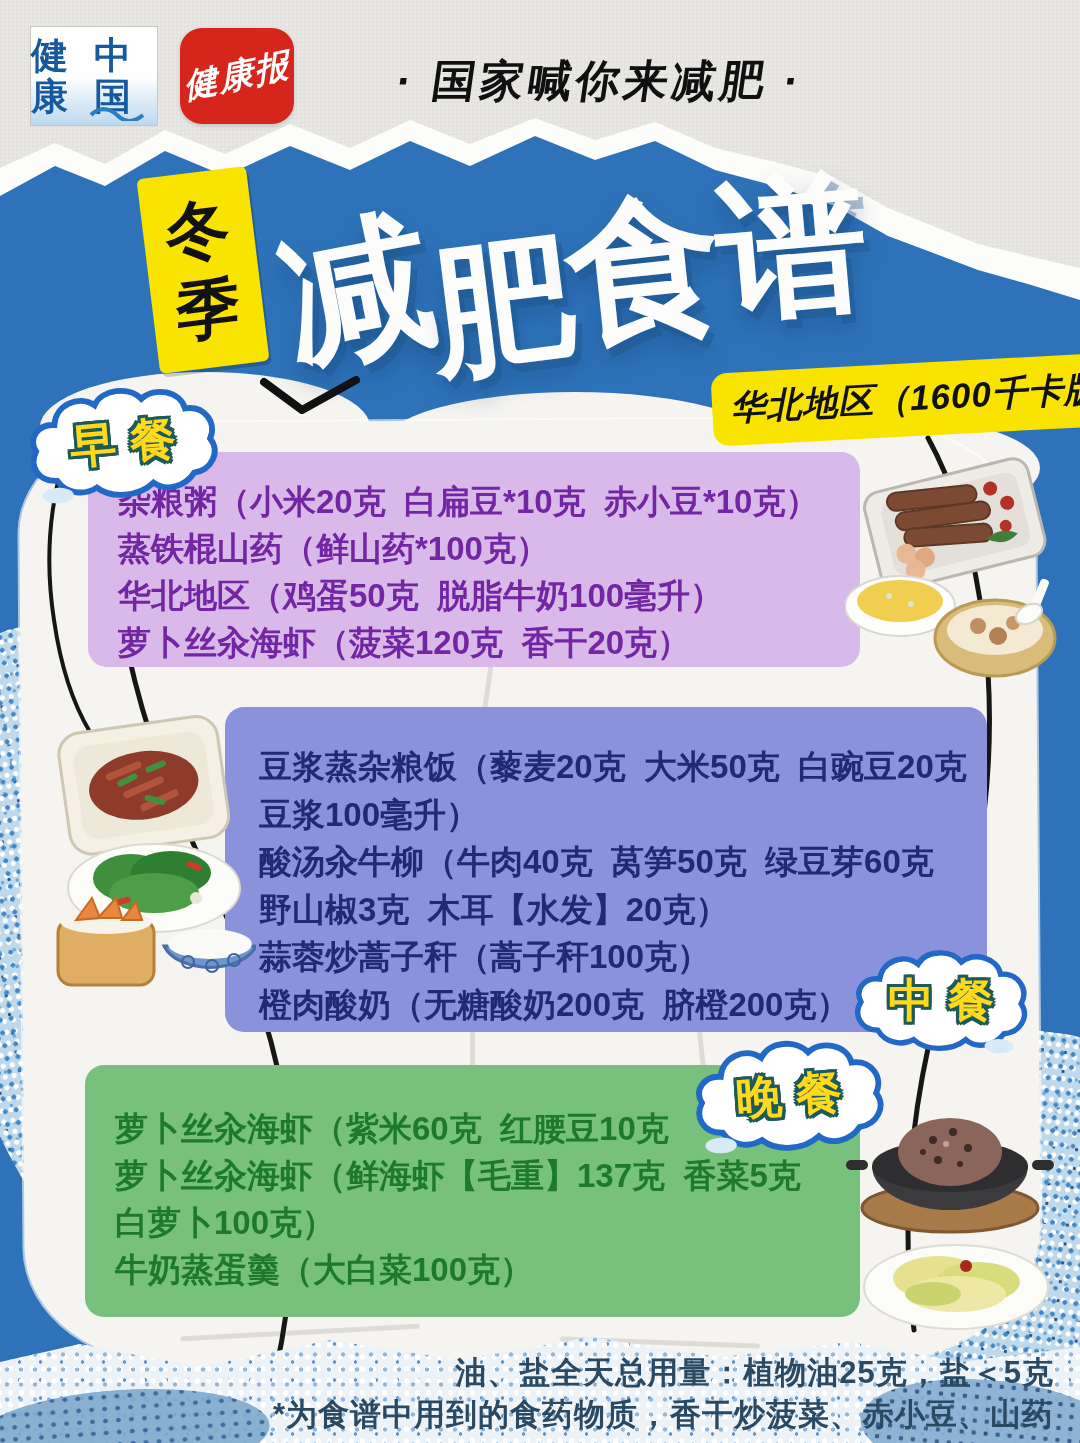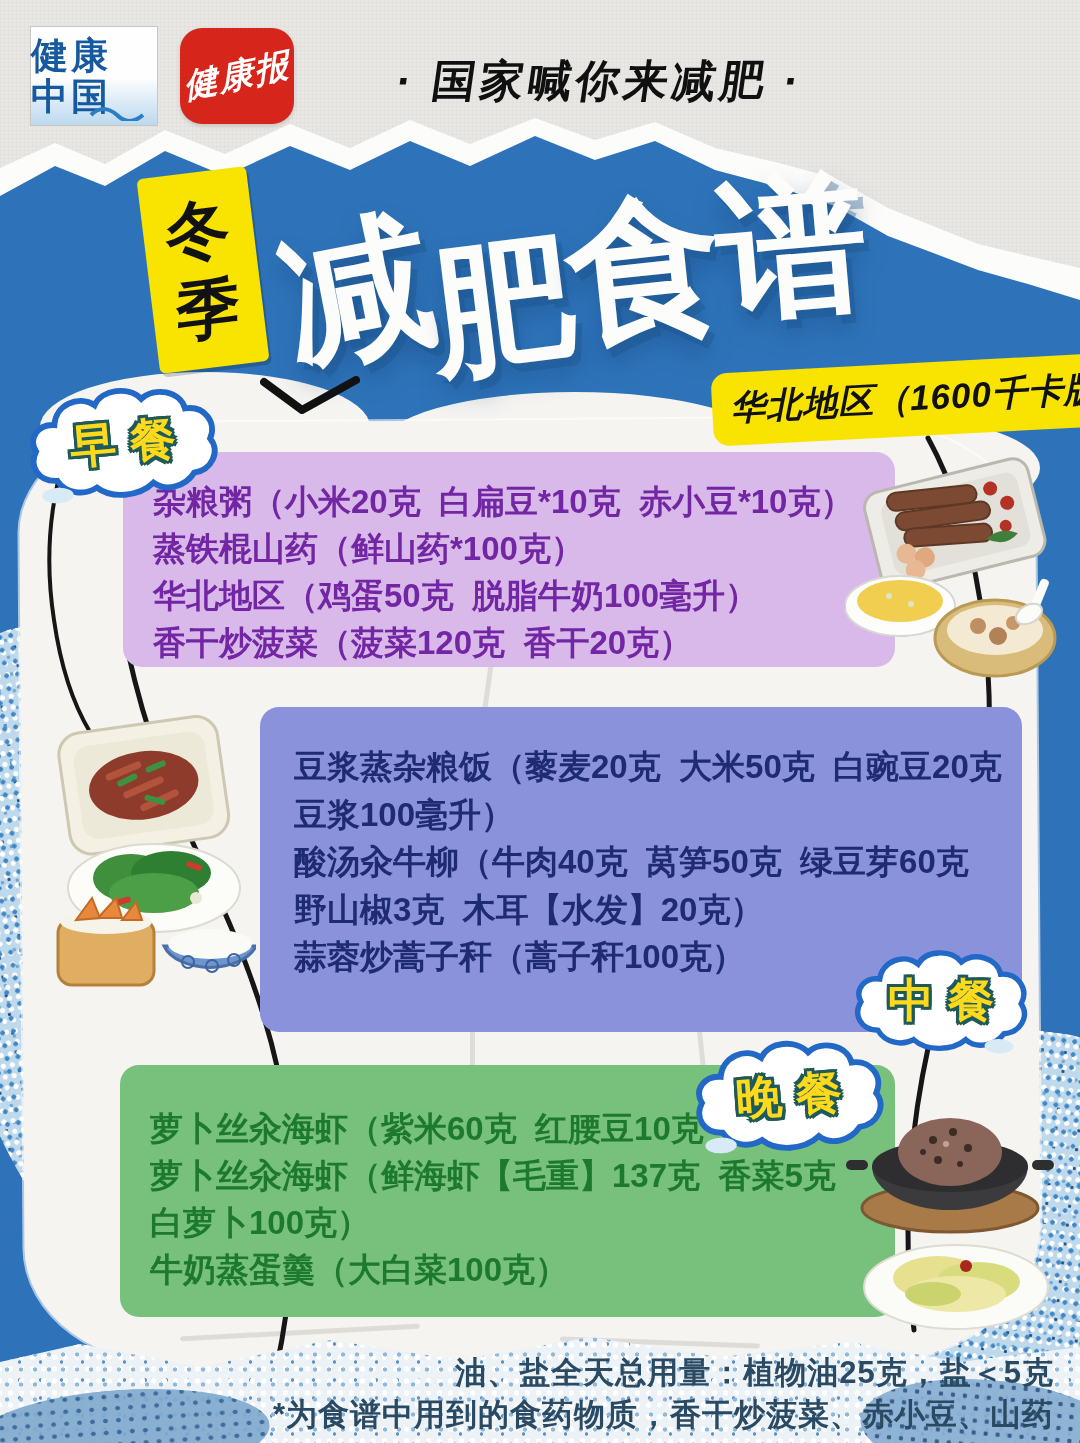--- a/index.html
+++ b/index.html
@@ -75,21 +75,21 @@
   .cr3{left:700px; top:1030px; width:5px; height:60px; transform:rotate(-6deg);}
   .cr4{left:180px; top:1330px; width:240px; height:5px; transform:rotate(-3deg);}
   .cr5{left:560px; top:1340px; width:200px; height:5px; transform:rotate(2deg);}
   .cr6{left:470px; top:1030px; width:5px; height:50px;}
   
   .ink-overlay{position:absolute; left:0; top:0; z-index:4; pointer-events:none;}
   
   .logo-hc{
     position:absolute; left:30px; top:26px; width:126px; height:98px; z-index:10;
     background:linear-gradient(180deg,#FEFEFE 52%,#D9E9F6 78%,#BCD9EE);
-    border:1px solid #C9C7C2; display:flex; flex-direction:column; justify-content:center;
+    border:1px solid #C9C7C2; display:flex; flex-direction:row; align-items:center; justify-content:center;
   }
   .logo-hc .hc-line{font-size:37px; line-height:41px; font-weight:900; color:#17599F; letter-spacing:3px;}
   .logo-hc svg{position:absolute; bottom:4px; right:10px;}
   .logo-jkb{
     position:absolute; left:180px; top:28px; width:114px; height:96px; z-index:10;
     background:#D6251B; border-radius:22px; display:flex; align-items:center; justify-content:center;
     box-shadow:0 2px 4px rgba(0,0,0,0.15);
   }
   .logo-jkb span{
     font-family:"Liberation Serif","DejaVu Serif",serif; font-style:italic; font-weight:700;
@@ -117,21 +117,21 @@
   .main-title span:nth-child(2){transform:rotate(-3deg) translateY(34px); font-size:0.95em;}
   .main-title span:nth-child(3){transform:rotate(-2deg) translateY(12px); font-size:1.04em;}
   .main-title span:nth-child(4){transform:rotate(-1deg) translateY(-2px);}
   .region-badge{
     position:absolute; left:712px; top:362px; z-index:9; background:#F8E400; color:#111;
     font-size:35px; font-weight:900; font-style:italic; padding:12px 22px 14px 18px;
     border-radius:16px; transform:rotate(-3deg); letter-spacing:1px; white-space:nowrap;
   }
   .chevron{position:absolute; left:260px; top:376px; z-index:5;}
   
-  .meal-card{position:absolute; border-radius:19px; z-index:6; font-weight:700;margin-left:35px;}
+  .meal-card{position:absolute; border-radius:19px; z-index:6; font-weight:700;}
   .meal-line{white-space:pre-wrap; letter-spacing:0;}
   .breakfast{left:88px; top:452px; width:772px; height:215px; background:#D9B8EA; color:#7226A3;
     padding:26px 8px 0 30px; box-sizing:border-box; font-size:33px; line-height:47px;}
   .lunch{left:225px; top:707px; width:762px; height:325px; background:#8A92DB; color:#1E2B72;
     padding:36px 6px 0 34px; box-sizing:border-box; font-size:33px; line-height:47.5px;}
   .dinner{left:85px; top:1065px; width:775px; height:252px; background:#77C17D; color:#1D7A2D;
     padding:40px 8px 0 30px; box-sizing:border-box; font-size:33px; line-height:47px;}
   
   .cloud-label{position:absolute; z-index:7; display:flex; align-items:center; justify-content:center;}
   .cloud-label svg{position:absolute; left:0; top:0; width:100%; height:100%;}
@@ -200,36 +200,37 @@
     <span>冬</span>
     <span>季</span>
   </div>
   <div class="main-title"><span>减</span><span>肥</span><span>食</span><span>谱</span></div>
   <div class="region-badge">华北地区（1600千卡版）</div>
 
   <div class="meal-card breakfast">
     <div class="meal-line">杂粮粥（小米20克  白扁豆*10克  赤小豆*10克）</div>
     <div class="meal-line">蒸铁棍山药（鲜山药*100克）</div>
     <div class="meal-line">华北地区（鸡蛋50克  脱脂牛奶100毫升）</div>
-    <div class="meal-line">香干炒菠菜（菠菜120克  香干20克）</div>
+    <div class="meal-line">萝卜丝汆海虾（菠菜120克  香干20克）</div>
   </div>
   <div class="cloud-label cloud-breakfast">
     <svg viewBox="0 0 200 120">
       <path d="M30,95 C10,95 2,78 10,64 C2,50 14,36 30,38 C32,18 56,8 72,20 C80,4 108,2 120,16 C134,4 160,10 164,28 C184,26 196,44 188,60 C198,74 188,92 170,94 C160,108 140,112 128,102 C112,116 84,116 70,104 C56,112 38,108 30,95 Z" fill="#FFFFFF" stroke="#2268C6" stroke-width="6"></path>
       <ellipse cx="30" cy="110" rx="16" ry="8" fill="#D8EAF6"></ellipse>
     </svg>
     <span class="cloud-text">早餐</span>
   </div>
 
   <div class="meal-card lunch">
     <div class="meal-line">豆浆蒸杂粮饭（藜麦20克  大米50克  白豌豆20克</div>
     <div class="meal-line">豆浆100毫升）</div>
     <div class="meal-line">酸汤汆牛柳（牛肉40克  莴笋50克  绿豆芽60克</div>
     <div class="meal-line">野山椒3克  木耳【水发】20克）</div>
     <div class="meal-line">蒜蓉炒蒿子秆（蒿子秆100克）</div>
+    <div class="meal-line">橙肉酸奶（无糖酸奶200克  脐橙200克）</div>
   </div>
   <div class="cloud-label cloud-lunch">
     <svg viewBox="0 0 200 120">
       <path d="M30,95 C10,95 2,78 10,64 C2,50 14,36 30,38 C32,18 56,8 72,20 C80,4 108,2 120,16 C134,4 160,10 164,28 C184,26 196,44 188,60 C198,74 188,92 170,94 C160,108 140,112 128,102 C112,116 84,116 70,104 C56,112 38,108 30,95 Z" fill="#FFFFFF" stroke="#2268C6" stroke-width="6"></path>
       <ellipse cx="165" cy="108" rx="16" ry="8" fill="#D8EAF6"></ellipse>
     </svg>
     <span class="cloud-text">中餐</span>
   </div>
 
   <div class="meal-card dinner">

